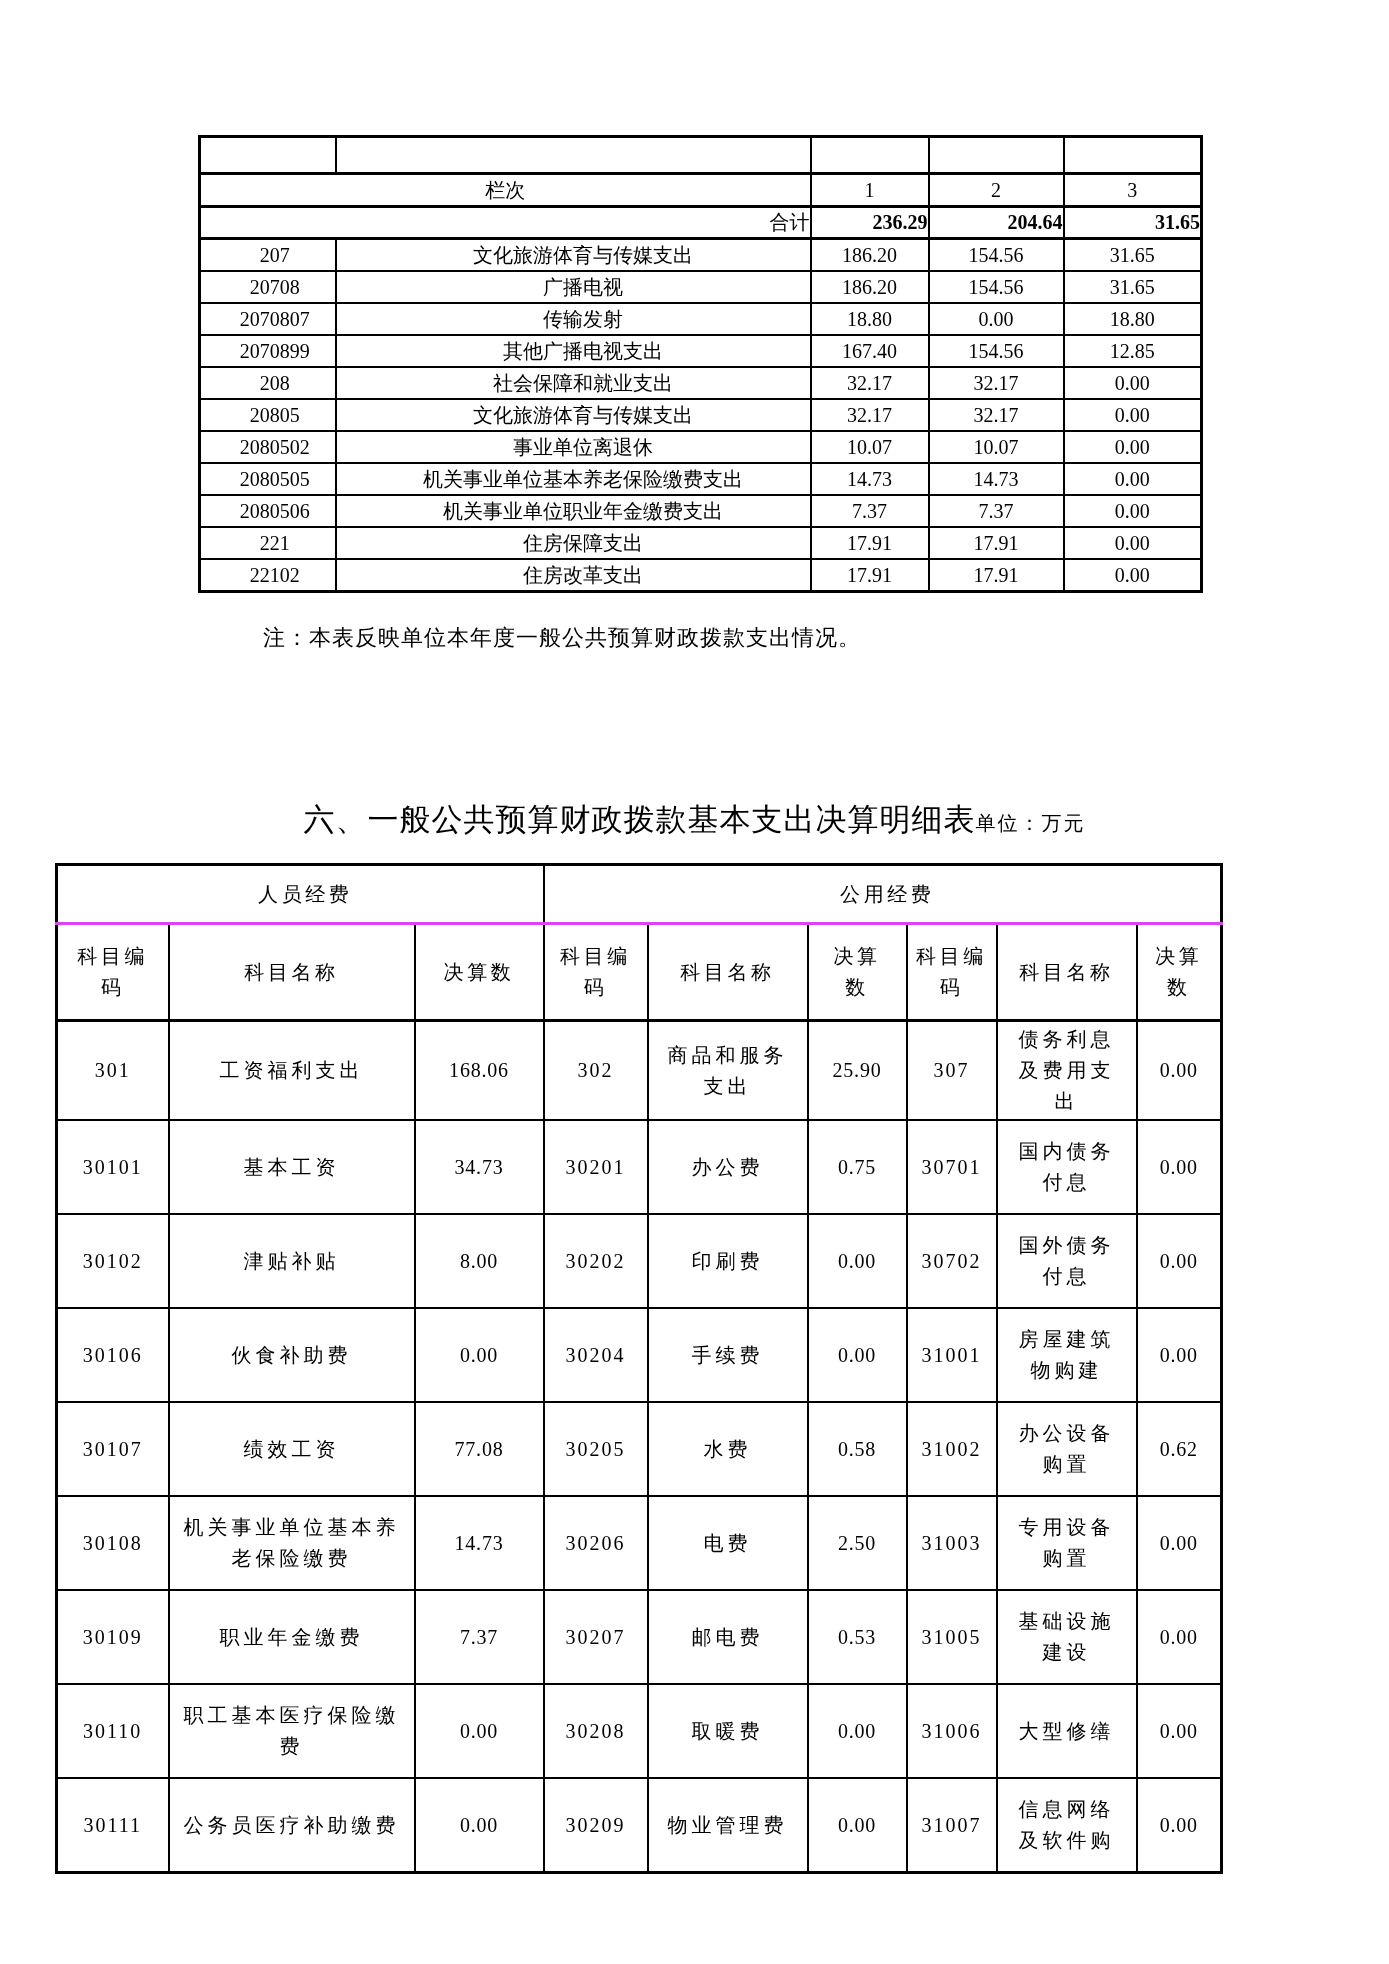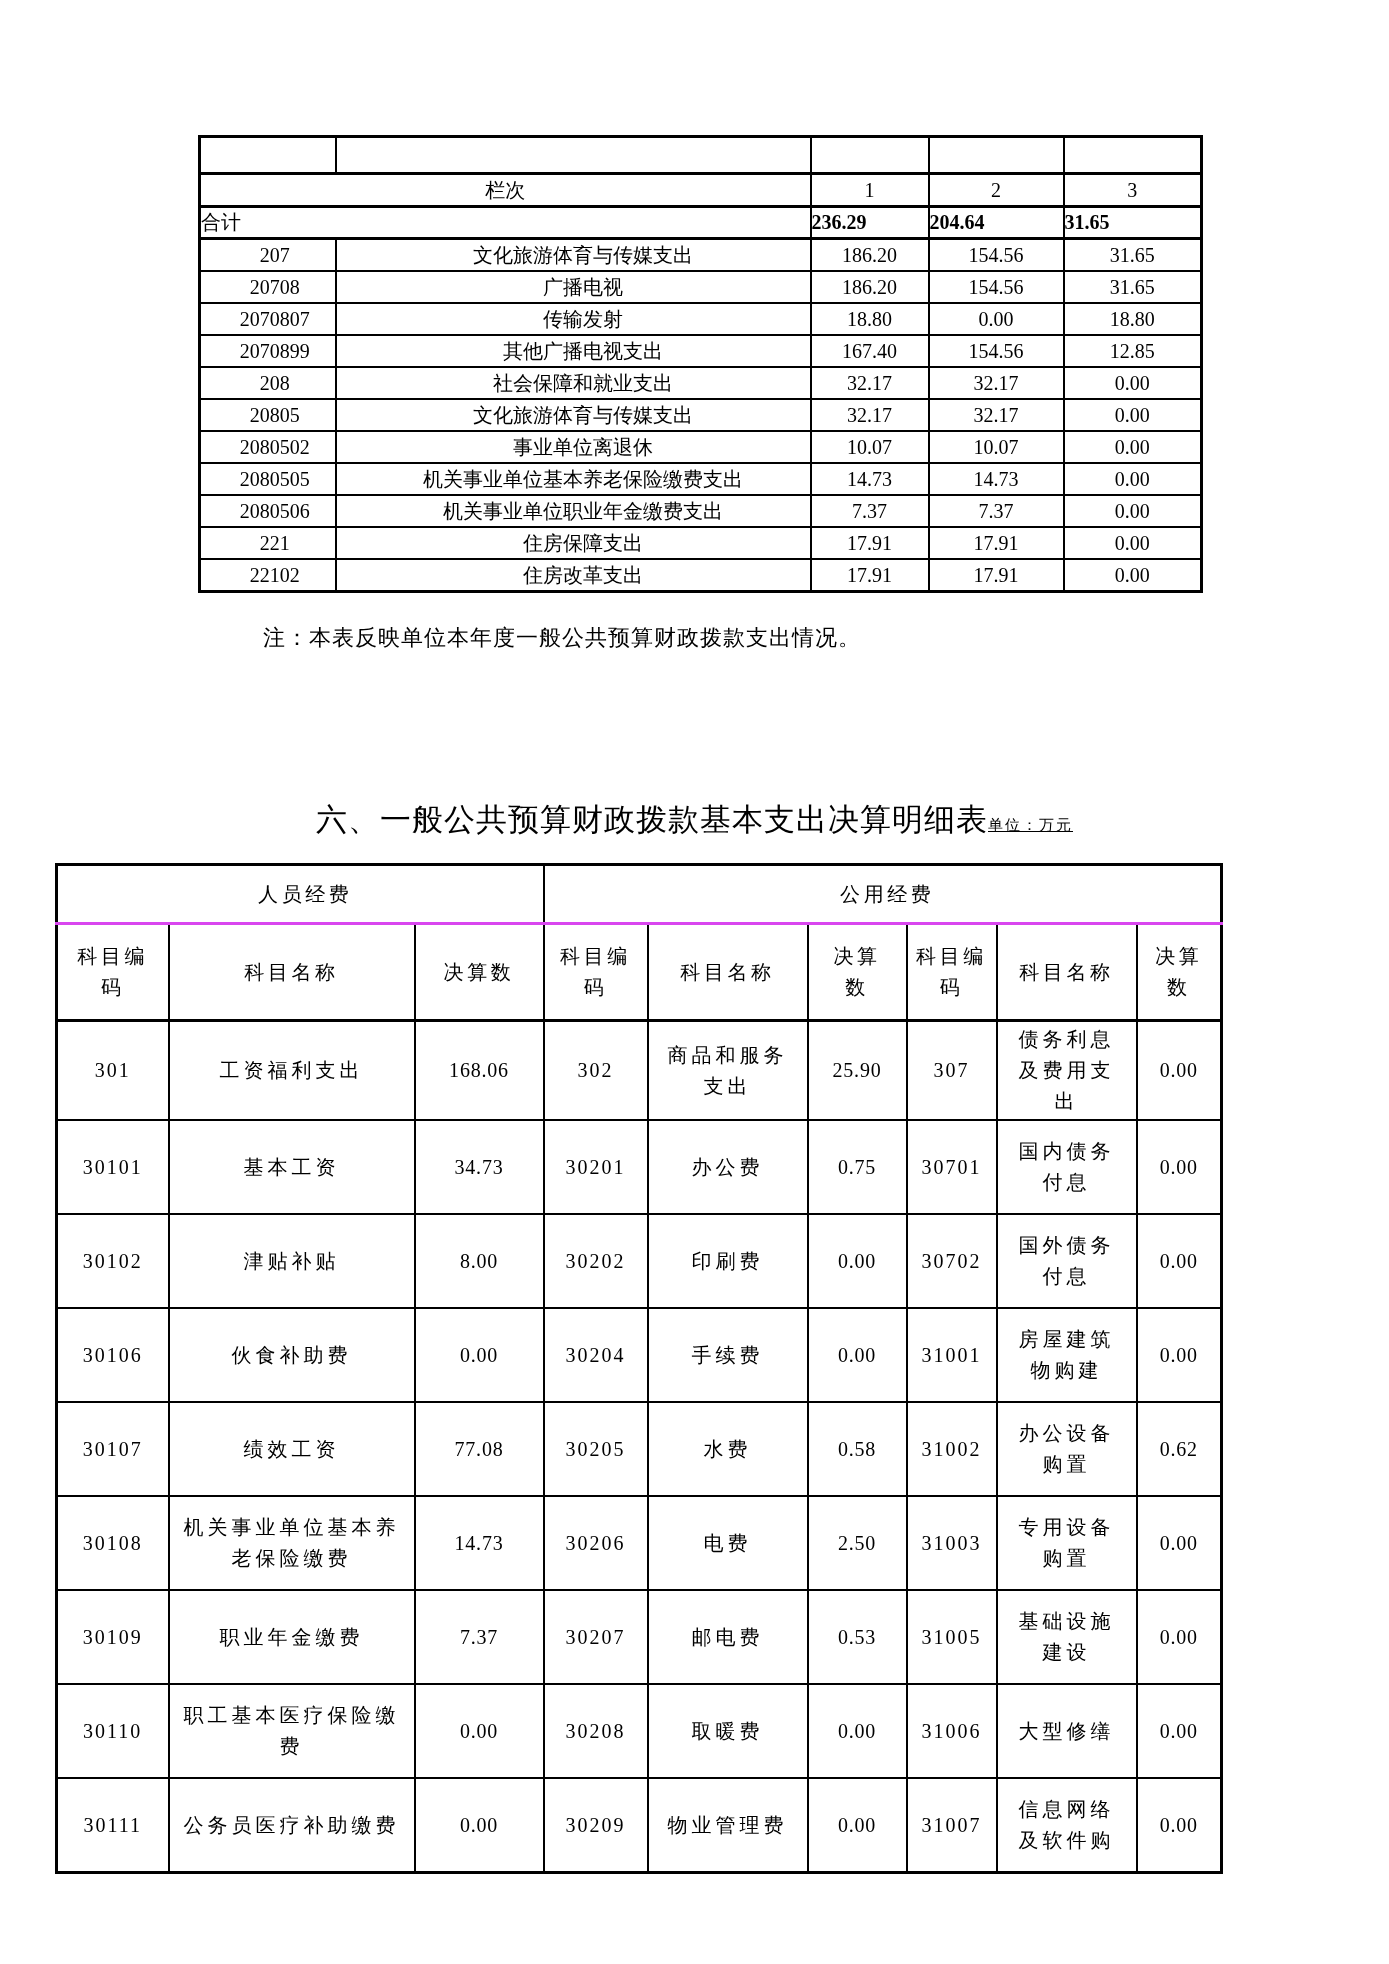--- a/index.html
+++ b/index.html
@@ -6,32 +6,32 @@
   .page{
     width:1389px;height:1964px;margin:0 auto;background:#ffffff;
     color:#000;font-family:"Liberation Serif",serif;position:relative;overflow:hidden;
   }
   table{border-collapse:collapse;table-layout:fixed;}
   
   .t1{margin:135px 0 0 198px;width:1002px;border:3px solid #000;}
   .t1 td{border:2px solid #000;font-size:20px;vertical-align:middle;padding:0;}
   .t1 .r-empty td{height:34px;border-bottom:3px solid #000;}
   .t1 .r-lanci td{height:30px;border-bottom:3px solid #000;text-align:center;}
-  .t1 .r-heji td{height:29px;border-bottom:3px solid #000;text-align:left;}
+  .t1 .r-heji td{height:29px;border-bottom:3px solid #000;text-align:right;}
   .t1 .bold{font-weight:bold;}
   .t1 .td-code{text-align:center;padding-left:14px;}
   .t1 .td-name{text-align:center;padding-left:20px;}
   .t1 .td-num{text-align:center;}
   .t1 tbody[data-each] td{height:30px;}
   
   .note{margin:30px 0 0 263px;font-size:22px;letter-spacing:1px;}
   
   .title-line{margin-top:146px;text-align:center;white-space:nowrap;}
   .title-main{font-family:"Liberation Sans",sans-serif;font-weight:normal;font-size:31px;letter-spacing:1px;}
-  .title-unit{font-size:15px;letter-spacing:2px;text-decoration:underline;}
+  .title-unit{font-size:20px;letter-spacing:2px;}
   
   .t2{margin:22px 0 0 55px;width:1165px;border:3px solid #000;}
   .t2 td{
     border:2px solid #000;text-align:center;font-size:20px;
     vertical-align:middle;padding:2px 2px;white-space:pre-line;line-height:31px;
   }
   .t2 .r-group td{height:52px;border-bottom:3px solid #d946ef;letter-spacing:.18em;padding-left:12px;}
   .t2 .r-hdr td{height:90px;border-bottom:3px solid #000;letter-spacing:.18em;}
   .t2 tbody[data-each] td{height:88px;}
   .t2 .td2-code{letter-spacing:.10em;}

